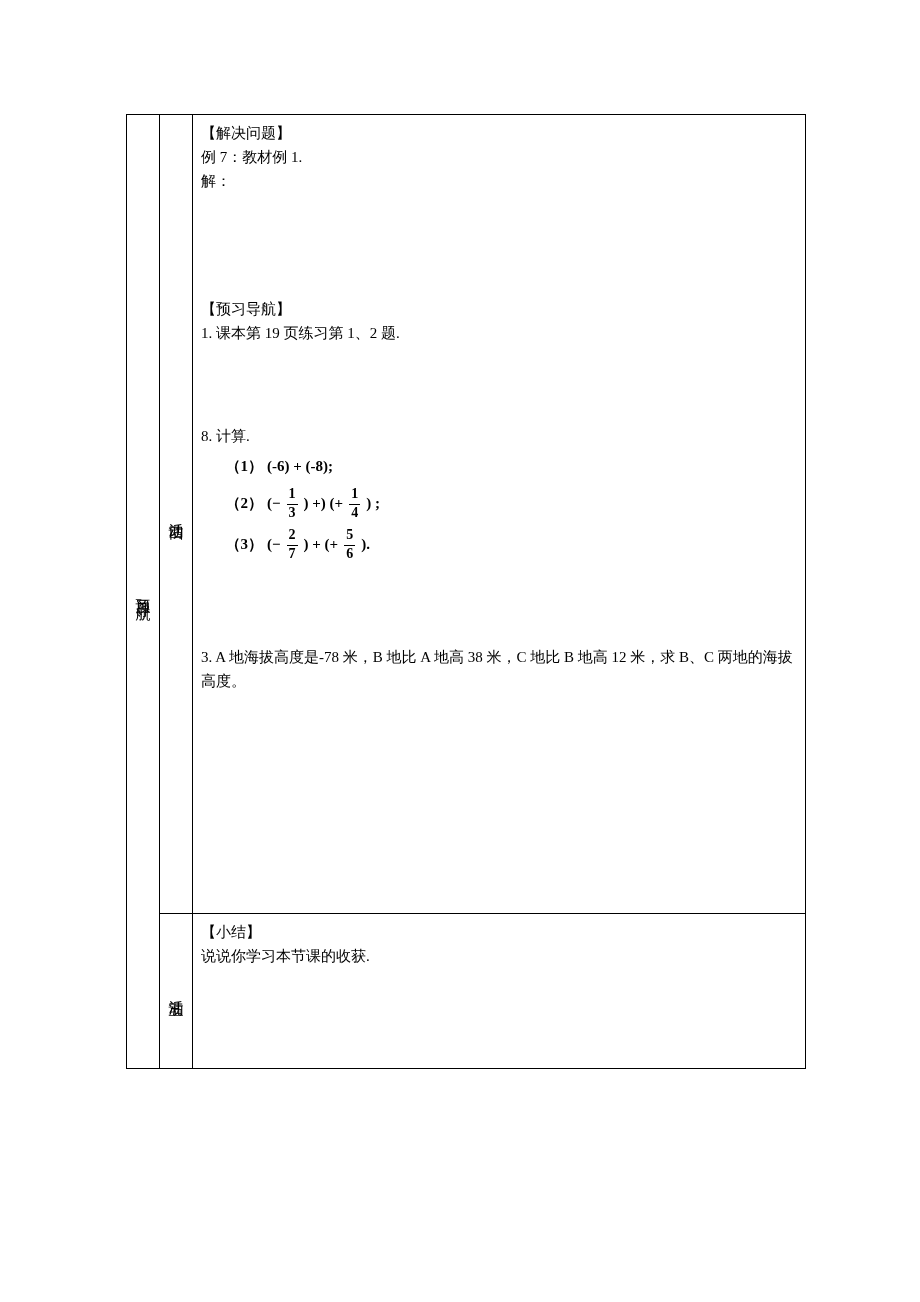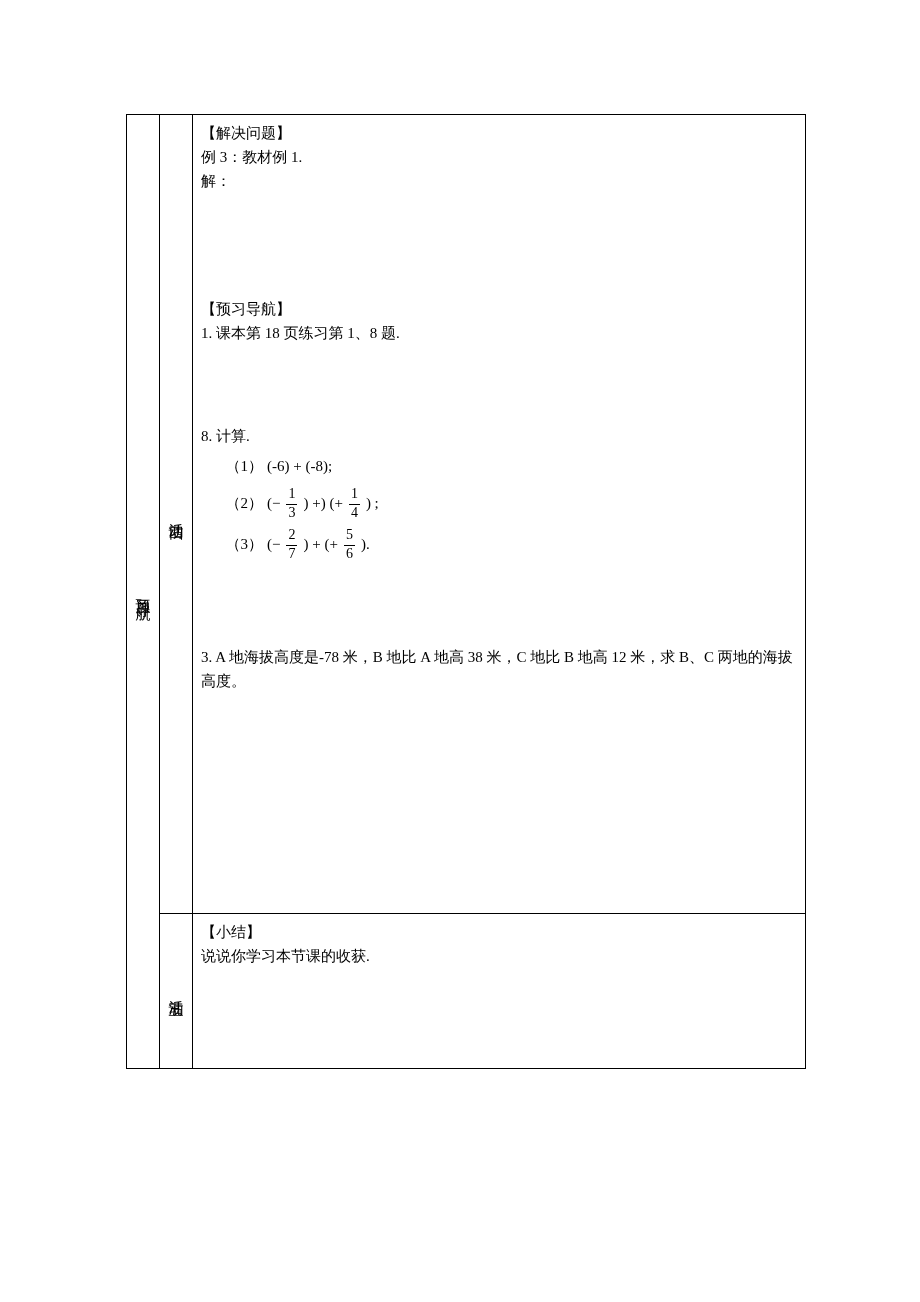--- a/index.html
+++ b/index.html
@@ -36,21 +36,21 @@
       padding: 6px 8px 6px 8px;
       vertical-align: top;
       text-align: left;
     }
     .content-cell p { margin: 0; }
     .sect-head { margin-top: 2px; }
     .gap-sm { height: 100px; }
     .gap-md { height: 75px; }
     .gap-lg { height: 210px; }
     .gap-xl { height: 90px; }
-    .indent { padding-left: 1.5em; }
+    .indent { padding-left: 1.5em; font-weight: bold; }
     .frac {
       display: inline-block;
       vertical-align: middle;
       text-align: center;
       line-height: 1;
       font-size: 14px;
       position: relative;
       top: -1px;
     }
     .frac .num { display: block; padding: 0 2px 1px 2px; }
@@ -64,26 +64,26 @@
   <tbody>
       <tr>
     <td class="vcol" rowspan="2">
       <span class="vtext">预习导航</span>
     </td>
     <td class="vcol">
       <span class="vtext">活动四</span>
     </td>
     <td class="content-cell">
       <p class="sect-head">【解决问题】</p>
-      <p>例 3：教材例 1.</p>
+      <p>例 7：教材例 1.</p>
       <p>解：</p>
       <div class="gap-sm"></div>
 
       <p>【预习导航】</p>
-      <p>1. 课本第 18 页练习第 1、8 题.</p>
+      <p>1. 课本第 19 页练习第 1、2 题.</p>
       <div class="gap-md"></div>
 
       <p>8. 计算.</p>
 
       <p class="indent mathline">
         <span>（1）</span><span>(-6) + (-8);</span>
       </p>
 
       <p class="indent mathline">
         <span>（2）</span><span>(−</span><span class="frac"><span class="num">1</span><span class="den">3</span></span><span>) +) (+</span><span class="frac"><span class="num">1</span><span class="den">4</span></span><span>) ;</span>

